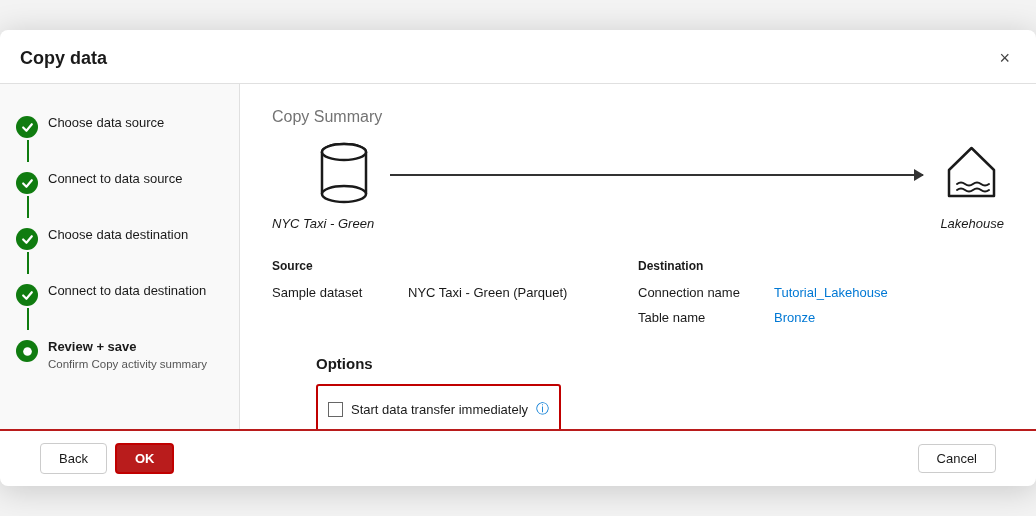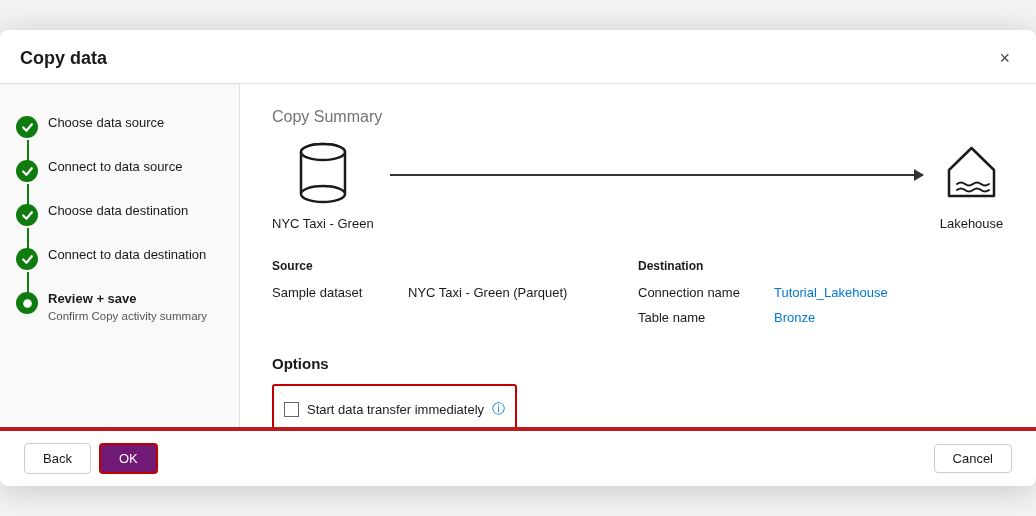--- a/index.html
+++ b/index.html
@@ -47,21 +47,21 @@
     }
 
     
     .sidebar {
       width: 240px;
       background: #f9f9f9;
       border-right: 1px solid #e0e0e0;
       padding: 20px 0;
       display: flex;
       flex-direction: column;
-      gap: 0;
+      gap: 12px;
     }
 
     .step-item {
       display: flex;
       align-items: flex-start;
       padding: 10px 16px;
       position: relative;
       gap: 10px;
     }
 
@@ -132,22 +132,23 @@
     .flow-diagram {
       display: flex;
       align-items: center;
       gap: 0;
       margin-bottom: 28px;
     }
 
     .flow-source, .flow-dest {
       display: flex;
       flex-direction: column;
-      align-items: center;
+      align-items: flex-end;
       gap: 8px;
+      font-style: italic;
     }
 
     .flow-label {
       font-size: 13px;
       color: #1a1a1a;
     }
 
     .flow-arrow {
       flex: 1;
       display: flex;
@@ -222,20 +223,21 @@
       font-size: 13px;
     }
 
     .info-value.link {
       color: #0078d4;
     }
 
     
     .options-section {
       margin-bottom: 20px;
+      margin-left: 44px;
     }
 
     .options-title {
       font-size: 15px;
       font-weight: 600;
       color: #1a1a1a;
       margin-bottom: 12px;
     }
 
     .checkbox-row {
@@ -264,22 +266,22 @@
     }
 
     .info-icon {
       color: #0078d4;
       font-size: 13px;
       cursor: pointer;
     }
 
     
     .dialog-footer {
-      border-top: 4px solid #b91c1c;
-      padding: 12px 24px;
+      border-top: 2px solid #b91c1c;
+      padding: 12px 40px;
       display: flex;
       align-items: center;
       justify-content: space-between;
     }
 
     .footer-left {
       display: flex;
       gap: 8px;
     }
 
@@ -291,24 +293,24 @@
       font-family: inherit;
     }
 
     .btn-secondary {
       background: #fff;
       border: 1px solid #ccc;
       color: #1a1a1a;
     }
 
     .btn-primary {
-      background: #701a75;
+      background: #b91c1c;
       border: 2px solid #c00000;
       color: #fff;
-      font-weight: 400;
+      font-weight: 700;
     }
 
     .btn-cancel {
       background: #fff;
       border: 1px solid #ccc;
       color: #1a1a1a;
     }
   </style>
 </head>
 <body>

